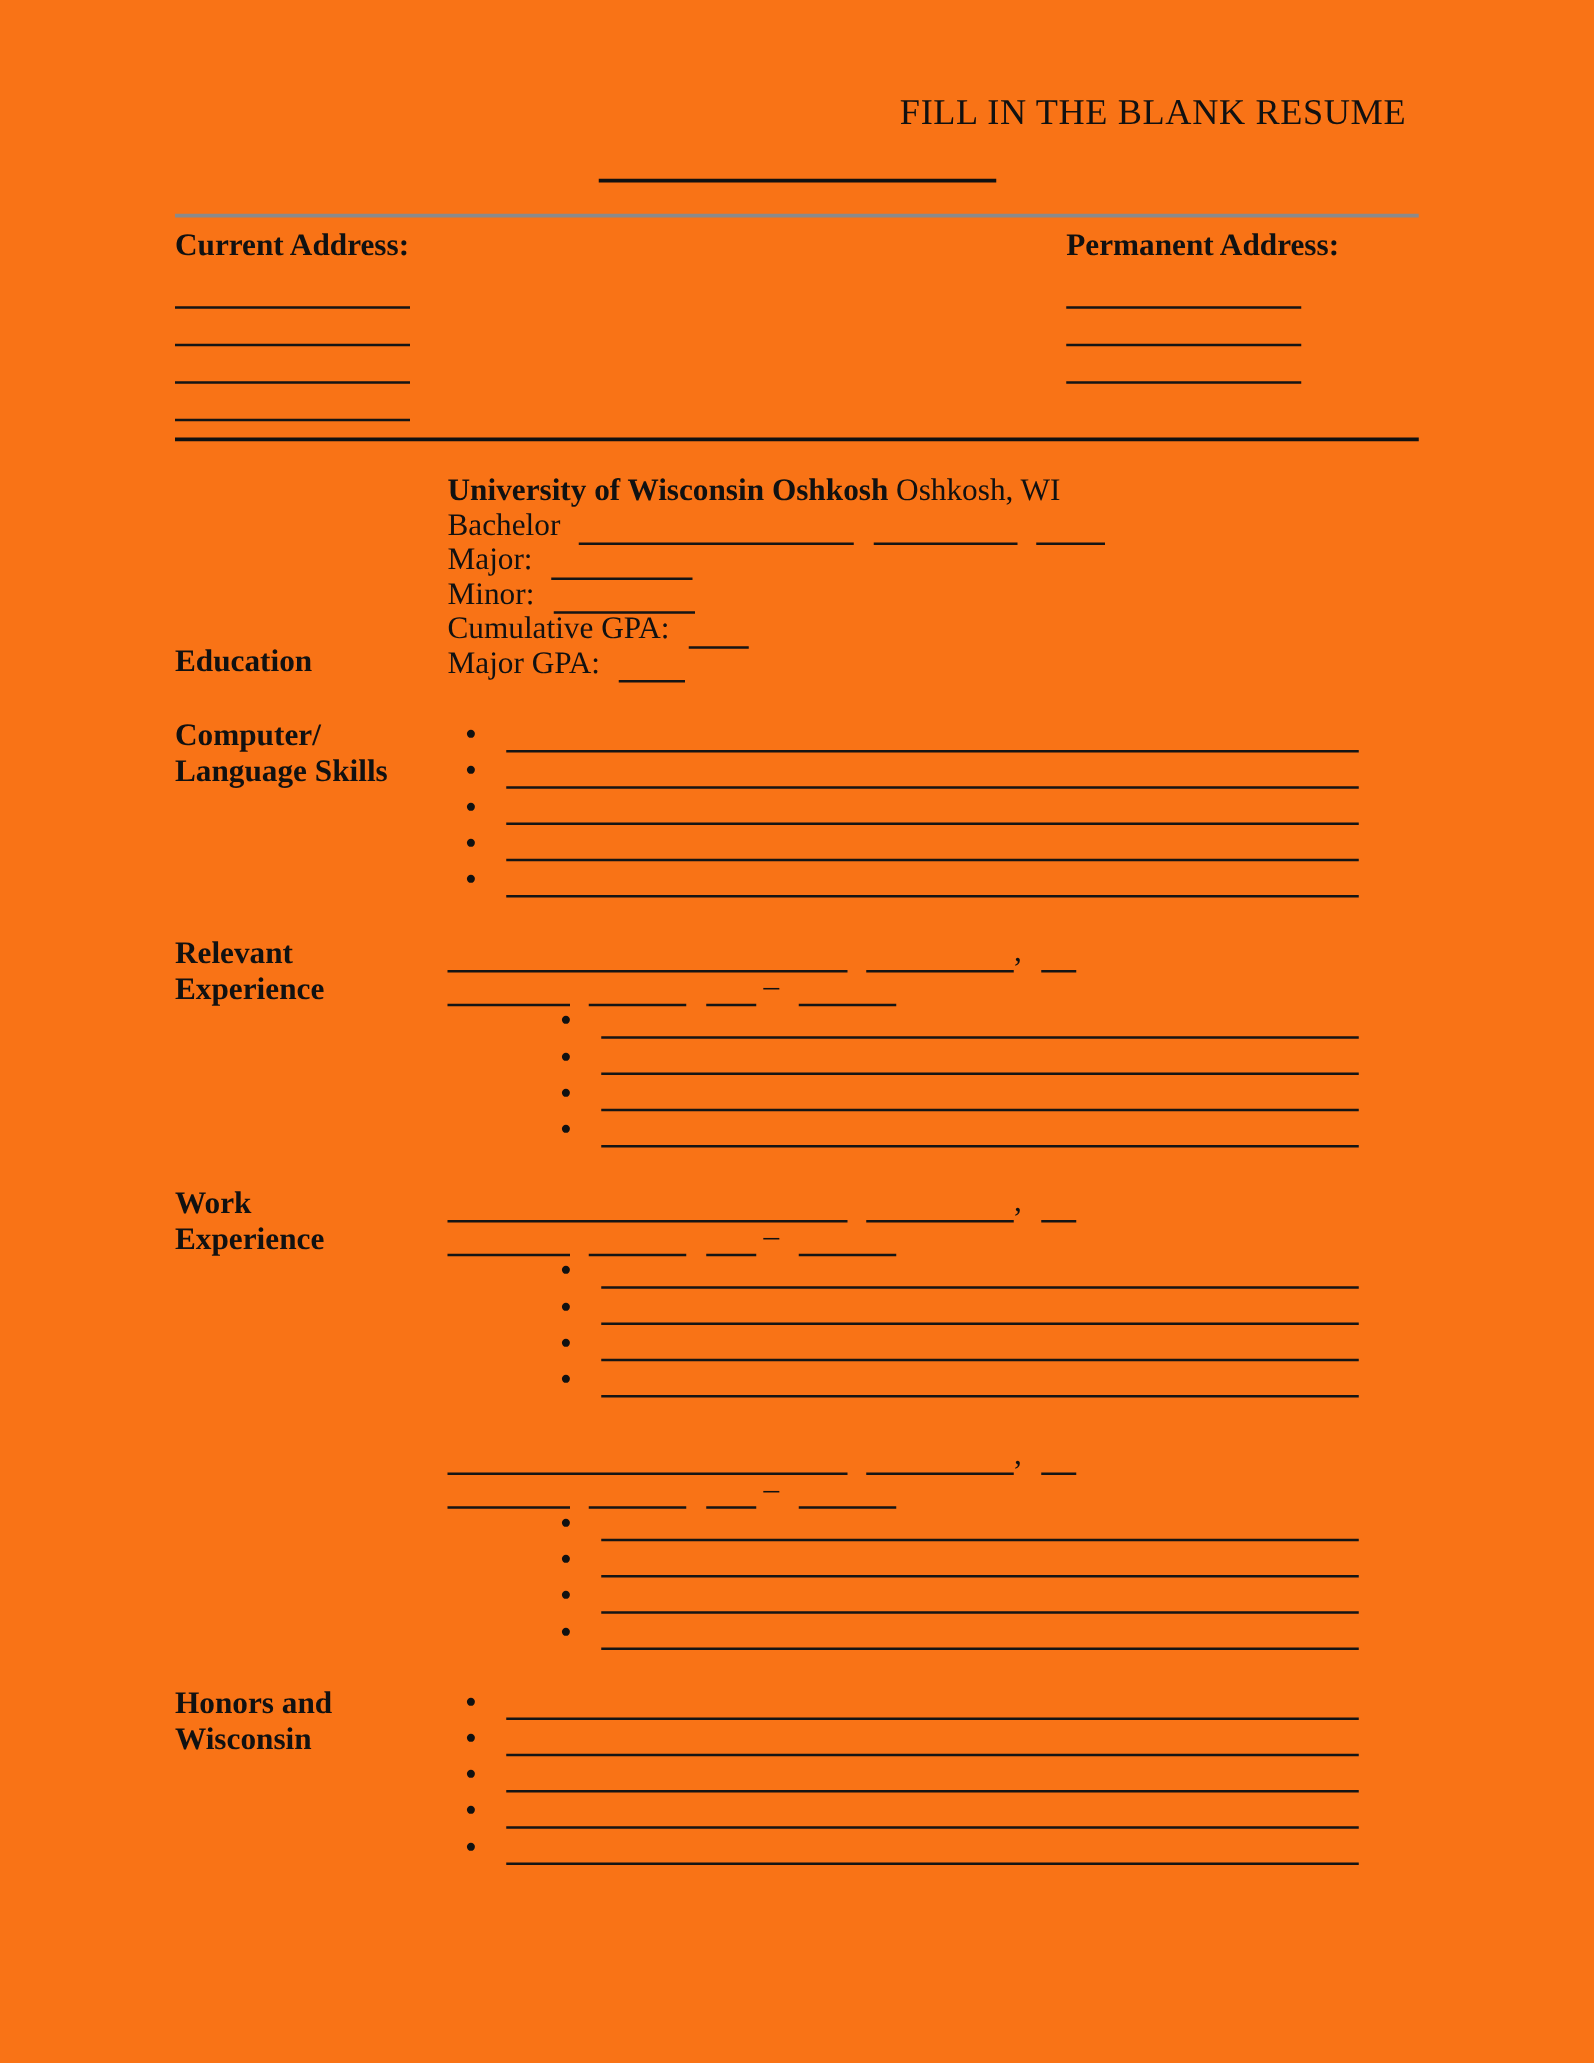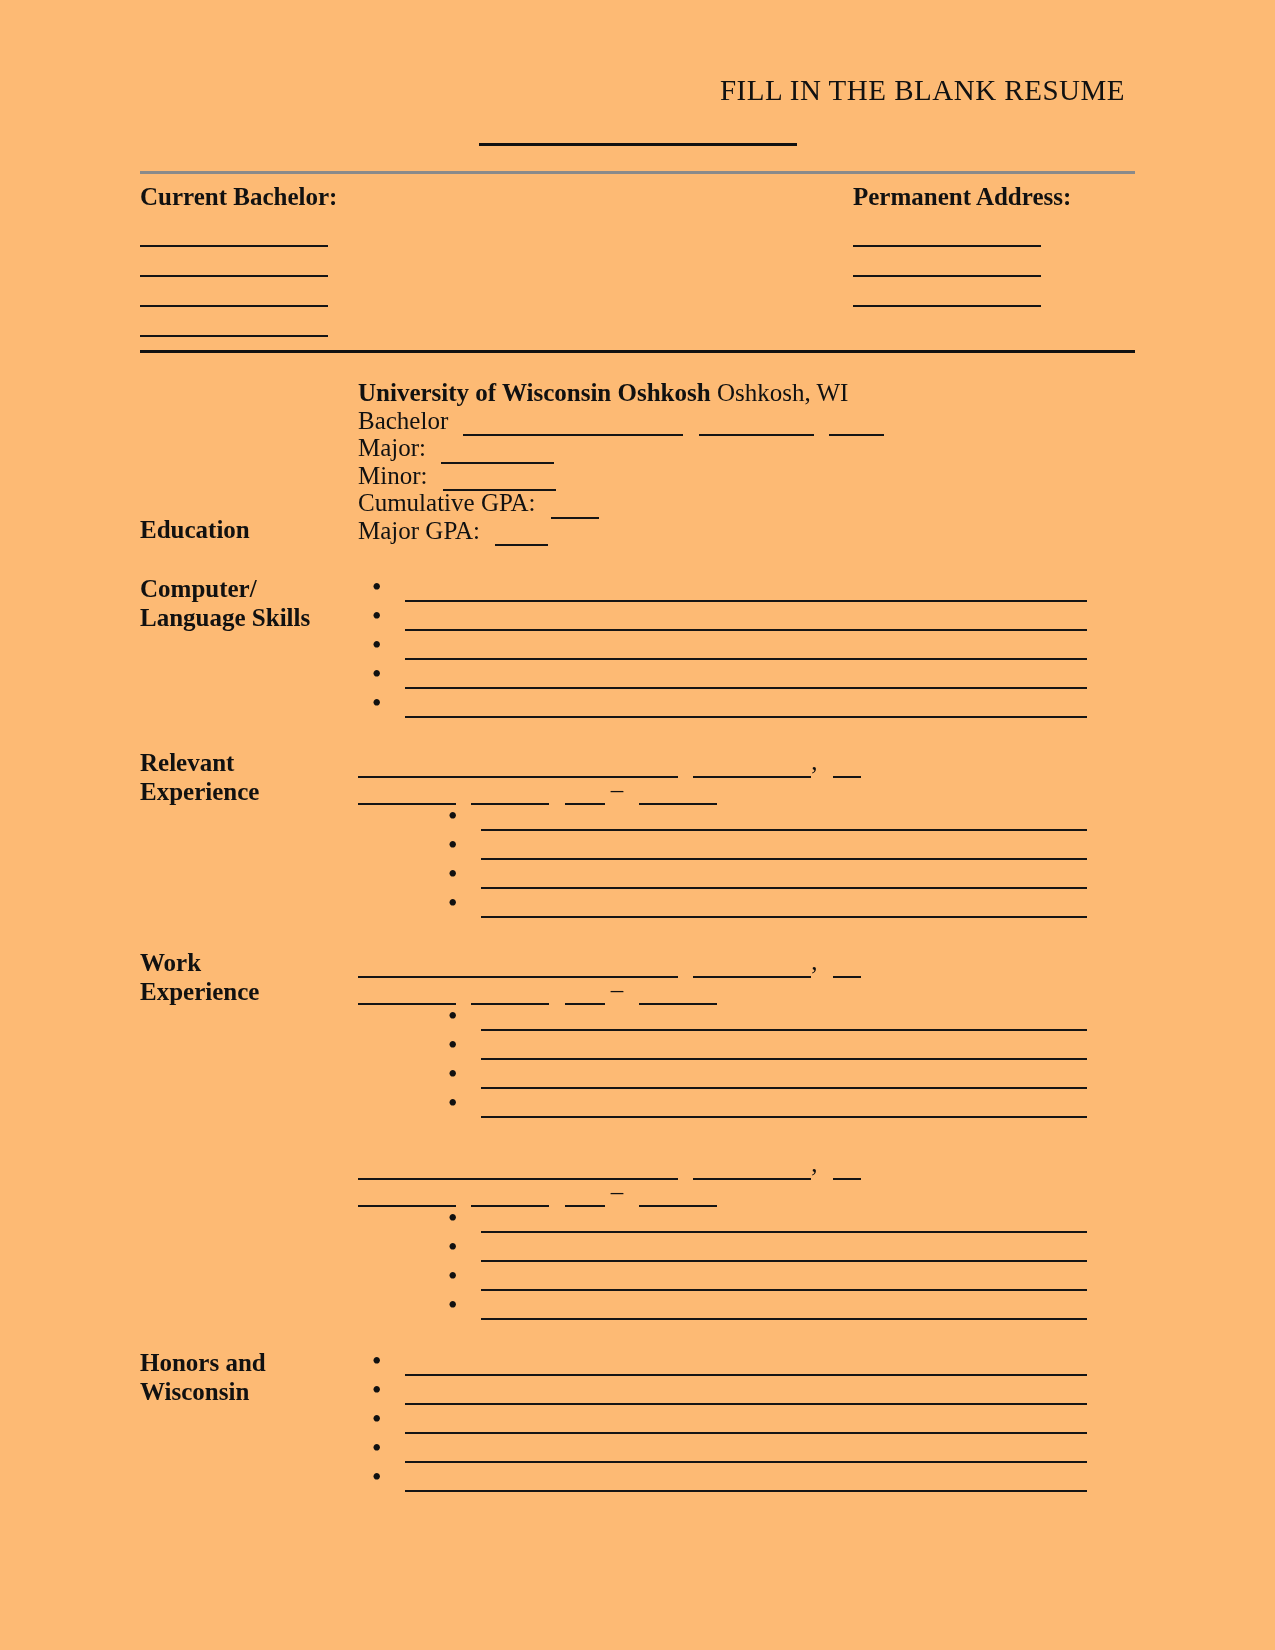--- a/index.html
+++ b/index.html
@@ -1,20 +1,20 @@
 <!DOCTYPE html>
 <html><head>
 <meta charset="utf-8">
 <style>
   html,body{margin:0;padding:0;background:#e9e9e9;}
   .page{
     position:relative;
     width:1275px;height:1650px;
     margin:0 auto;
-    background:#fdba74;
+    background:#f97316;
     font-family:"Liberation Serif", serif;
     color:#111;
     box-sizing:border-box;
     padding:0 140px;
     overflow:hidden;
   }
   
   .title{
     padding-top:72px;
     text-align:right;
@@ -89,21 +89,21 @@
 <body>
 
 <div class="page">
 
   <div class="title">FILL IN THE BLANK RESUME</div>
   <div class="name-blank"></div>
   <hr class="gray-rule">
 
   <div class="addr">
     <div class="addr-col">
-      <div class="addr-label">Current Bachelor:</div>
+      <div class="addr-label">Current Address:</div>
       <div class="addr-blank first"></div>
       <div class="addr-blank"></div>
       <div class="addr-blank"></div>
       <div class="addr-blank"></div>
     </div>
     <div class="addr-col right">
       <div class="addr-label">Permanent Address:</div>
       <div class="addr-blank first"></div>
       <div class="addr-blank"></div>
       <div class="addr-blank"></div>

